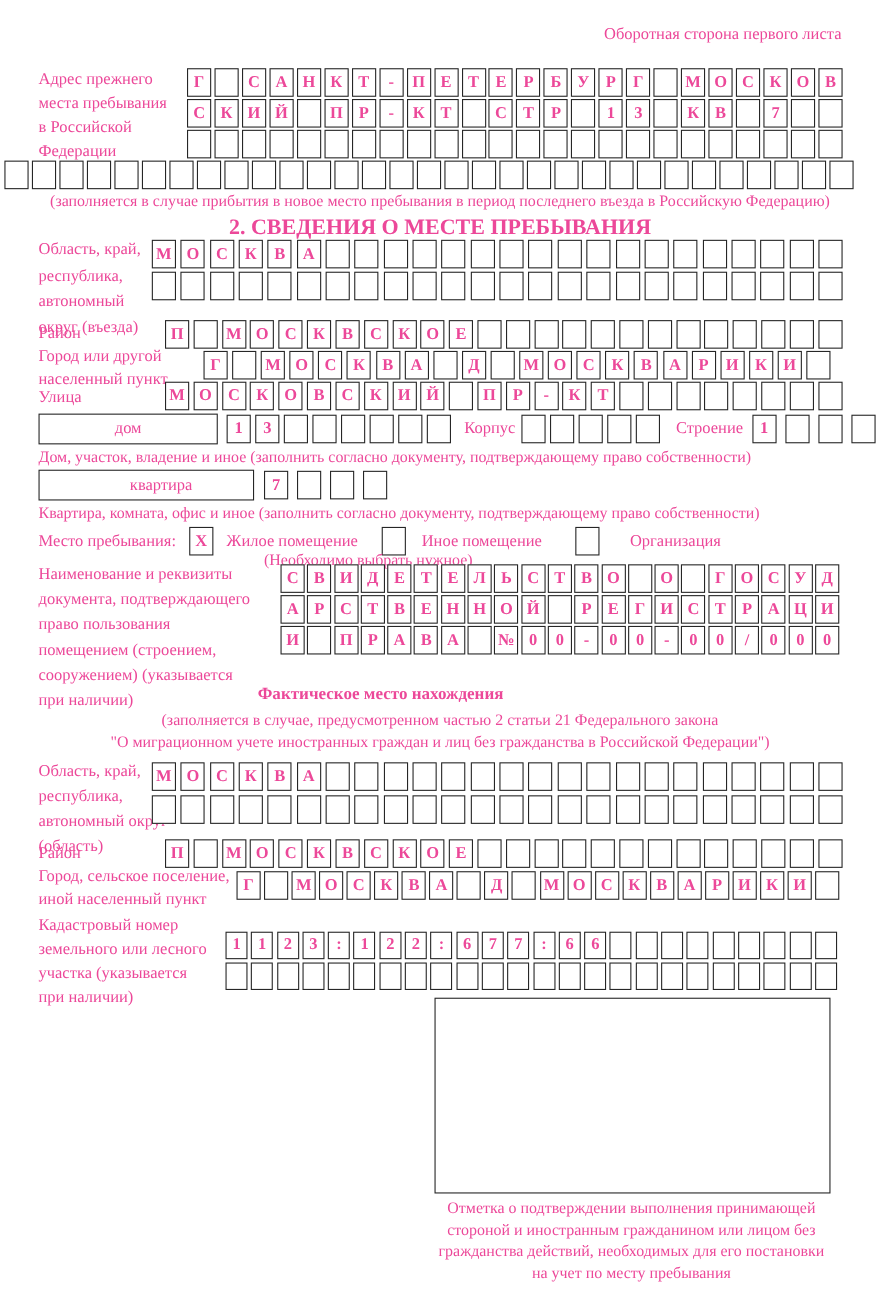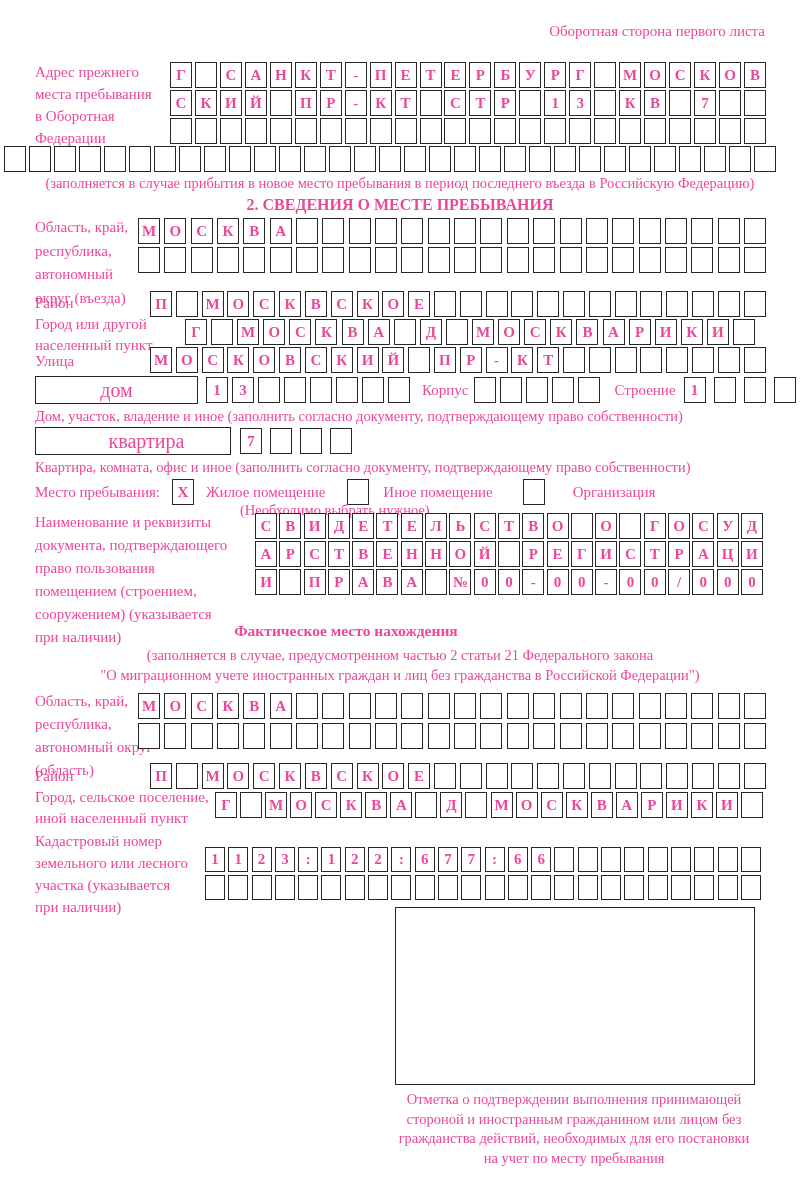--- a/index.html
+++ b/index.html
@@ -16,36 +16,36 @@
   .cells{display:flex;justify-content:space-between;}
   .cells.inline{display:inline-flex;justify-content:flex-start;gap:6px;vertical-align:middle;}
   .cell{
     box-sizing:border-box;width:22px;height:26px;border:1.6px solid #262626;
     display:inline-flex;align-items:center;justify-content:center;
     font-size:15px;font-weight:bold;flex:0 0 auto;background:#fff;
   }
   .cells.narrow .cell{width:20px;height:25px;}
   .widebox{
     box-sizing:border-box;border:1.6px solid #262626;height:28px;
-    display:inline-flex;align-items:center;justify-content:center;font-size:20px;
+    display:inline-flex;align-items:center;justify-content:center;font-size:15px;
   }
   .row-flex{position:absolute;display:flex;align-items:center;}
   .stamp-box{position:absolute;border:1.8px solid #262626;background:#fff;}
 </style>
 </head>
 <body>
 
 <div class="sheet">
 
   <div class="abs lbl" style="top:20px;right:35px;">Оборотная сторона первого листа</div>
 
   <div class="abs lbl" style="top:61px;left:35px;width:140px;">
     <div>Адрес прежнего</div>
     <div>места пребывания</div>
-    <div>в Оборотная</div>
+    <div>в Российской</div>
     <div>Федерации</div>
   </div>
   <div class="abs cells" style="top:62px;left:170px;width:596px;">
       <span class="cell">Г</span>
       <span class="cell"></span>
       <span class="cell">С</span>
       <span class="cell">А</span>
       <span class="cell">Н</span>
       <span class="cell">К</span>
       <span class="cell">Т</span>
@@ -147,21 +147,21 @@
       <span class="cell"></span>
       <span class="cell"></span>
       <span class="cell"></span>
       <span class="cell"></span>
       <span class="cell"></span>
       <span class="cell"></span>
       <span class="cell"></span>
     </div>
   <div class="abs note center" style="top:175px;left:0;width:800px;">(заполняется в случае прибытия в новое место пребывания в период последнего въезда в Российскую Федерацию)</div>
 
-  <div class="abs bold center" style="top:196px;left:0;width:800px;font-size:16px;">2. СВЕДЕНИЯ О МЕСТЕ ПРЕБЫВАНИЯ</div>
+  <div class="abs bold center" style="top:196px;left:0;width:800px;font-size:20px;">2. СВЕДЕНИЯ О МЕСТЕ ПРЕБЫВАНИЯ</div>
 
   <div class="abs lbl" style="top:216px;left:35px;width:120px;line-height:23.5px;">
     <div>Область, край,</div>
     <div>республика,</div>
     <div>автономный</div>
     <div>округ (въезда)</div>
   </div>
   <div class="abs cells" style="top:218px;left:138px;width:628px;">
       <span class="cell">М</span>
       <span class="cell">О</span>

